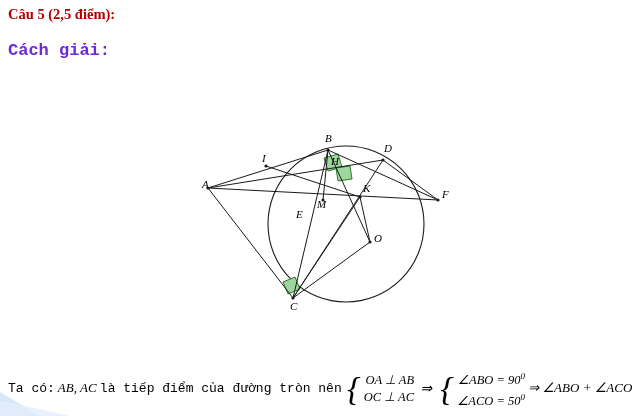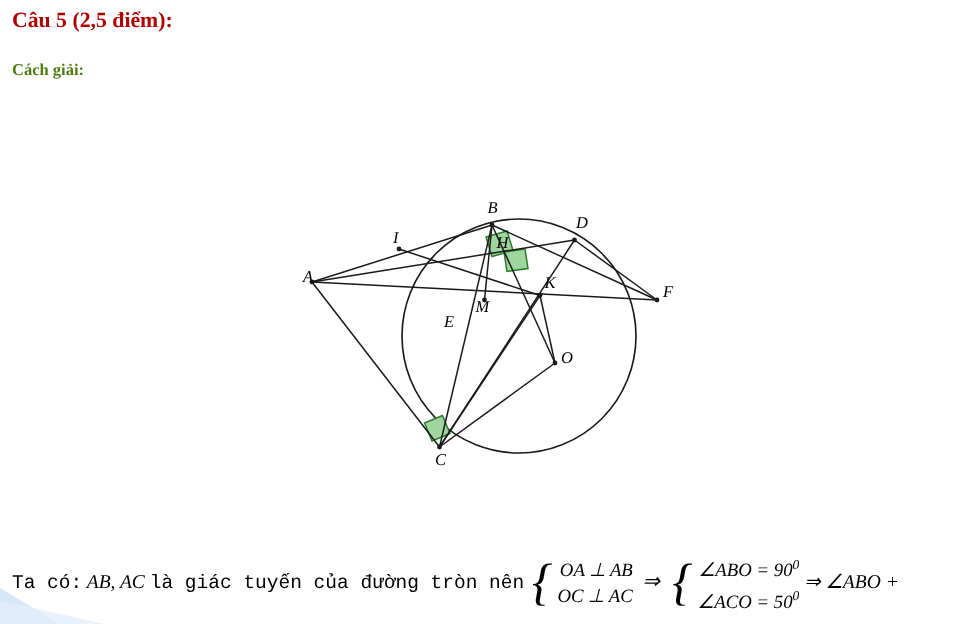--- a/index.html
+++ b/index.html
@@ -27,22 +27,23 @@
     font-weight: bold;
     font-size: 14.5px;
     color: #b00000;
     font-family: "Liberation Serif", serif;
   }
   .subheading {
     position: absolute;
     left: 8px;
     top: 41px;
     font-weight: bold;
-    font-size: 11px;
-    color: #4d7c0f;
+    font-size: 17px;
+    color: #6d28d9;
+    font-family: Liberation Mono, monospace;
   }
   .intro {
     position: absolute;
     left: 8px;
     top: 64px;
     width: 624px;
     font-style: italic;
     font-weight: bold;
     font-size: 13px;
     line-height: 20px;
@@ -196,21 +197,21 @@
       <text class="lbl" x="183" y="62">K</text>
       <text class="lbl" x="137" y="78">M</text>
       <text class="lbl" x="194" y="112">O</text>
     </svg>
   </div>
 
 
   <div class="taco">
     <span class="plain">Ta có:</span>
     <span>AB, AC</span>
-    <span class="plain">là giác tuyến của đường tròn nên</span>
+    <span class="plain">là tiếp điểm của đường tròn nên</span>
     <span class="brace-block">
       <span class="brace">{</span>
       <span class="stack">
         <span>OA ⊥ AB</span><br>
         <span>OC ⊥ AC</span>
       </span>
     </span>
     <span class="arrow">⇒</span>
     <span class="brace-block">
       <span class="brace">{</span>

